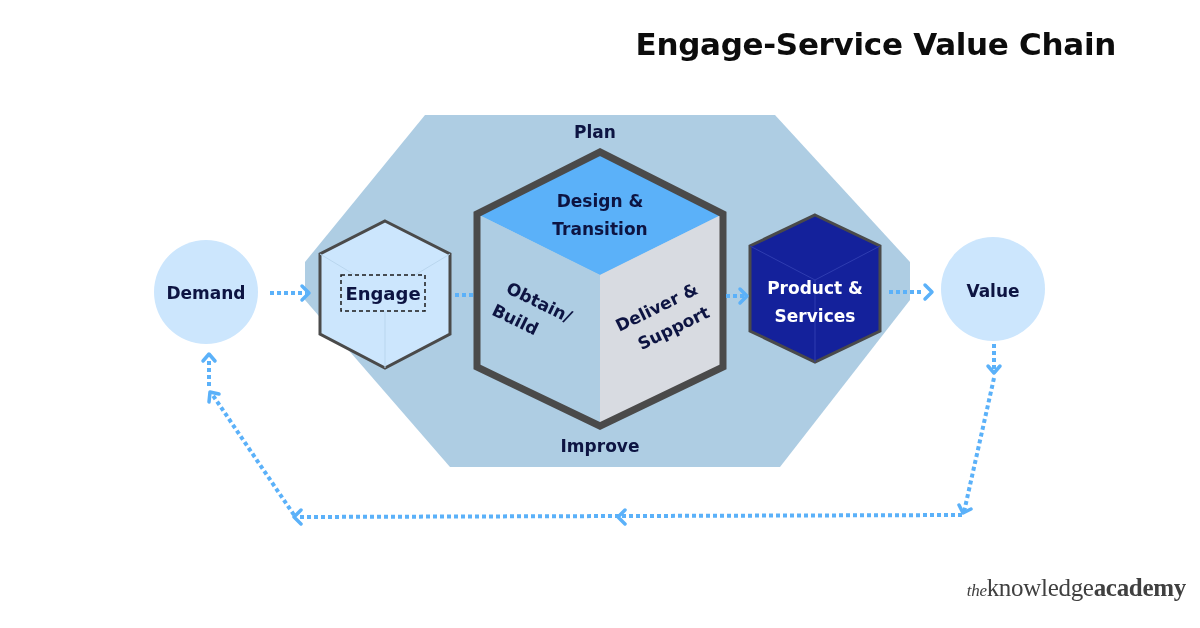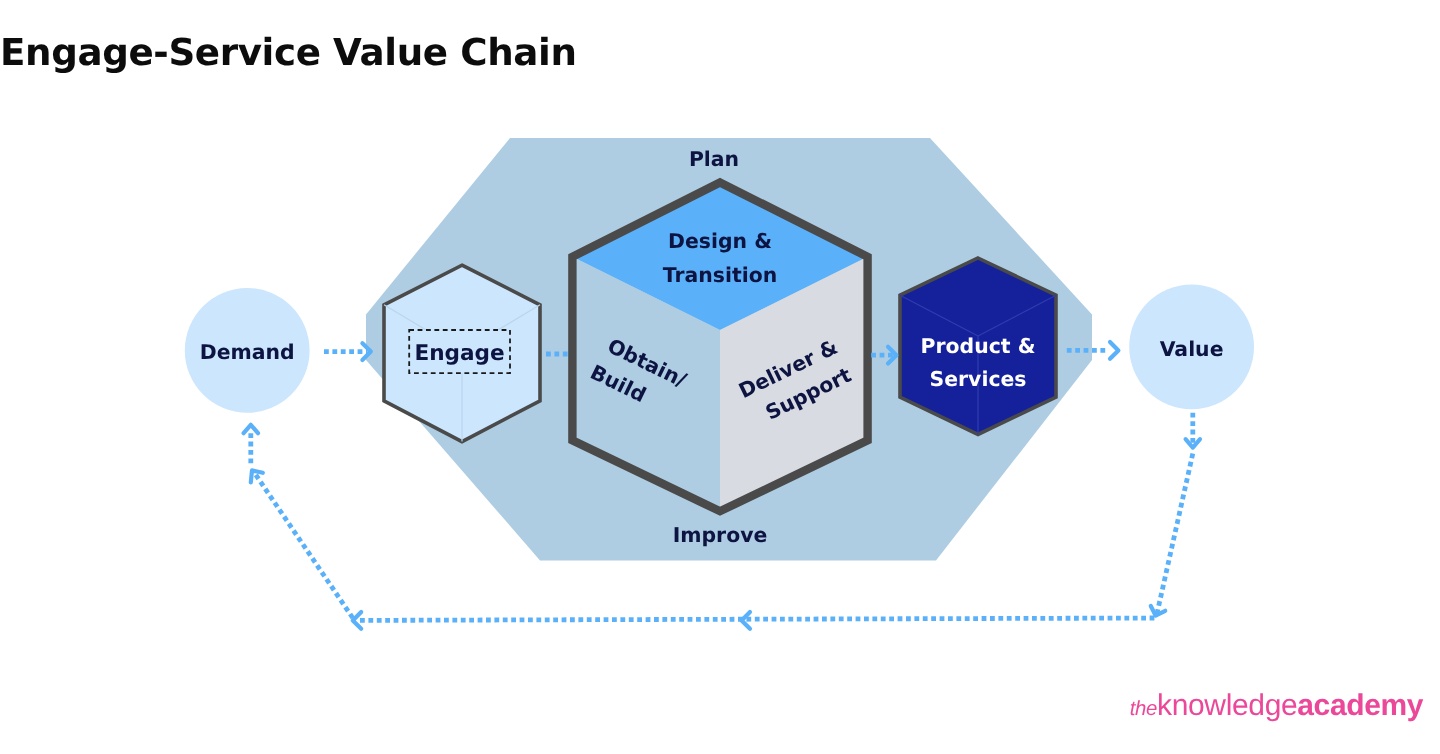--- a/index.html
+++ b/index.html
@@ -1,21 +1,21 @@
 <!DOCTYPE html>
 <html><head>
 <meta charset="utf-8">
 <style>
   html, body { margin: 0; padding: 0; background: #ffffff; }
   body { width: 1200px; height: 628px; position: relative; overflow: hidden; font-family: "DejaVu Sans", sans-serif; }
-  #title { position: absolute; left: 0; top: 26px; width: 1116px; text-align: left; font-size: 31px; font-weight: bold; color: #0c0c0c; letter-spacing: -0.3px; }
+  #title { position: absolute; left: 0; top: 26px; width: 1116px; text-align: right; font-size: 31px; font-weight: bold; color: #0c0c0c; letter-spacing: -0.3px; }
   svg#diagram { position: absolute; left: 0; top: 0; }
   .lbl { font-family: "DejaVu Sans", sans-serif; font-weight: bold; fill: #0d1442; }
   .lbl-white { fill: #ffffff; }
-  #brand { position: absolute; right: 14px; top: 574px; font-family: Liberation Sans, sans-serif; font-size: 25px; color: #ec4899; letter-spacing: -0.3px; }
+  #brand { position: absolute; right: 14px; top: 574px; font-family: Liberation Serif, serif; font-size: 25px; color: #404040; letter-spacing: -0.3px; }
   #brand .the { font-style: italic; font-size: 17px; }
   #brand .academy { font-weight: bold; }
 </style>
 </head>
 <body>
 
 <div id="title">Engage-Service Value Chain</div>
 
 <svg id="diagram" width="1200" height="628" viewBox="0 0 1200 628">
 

